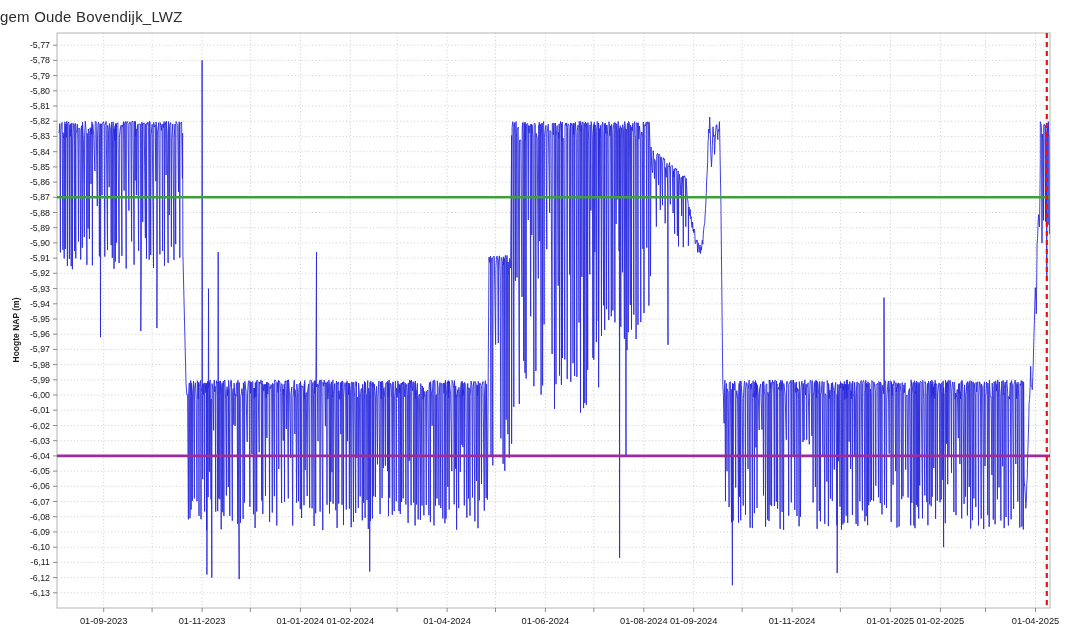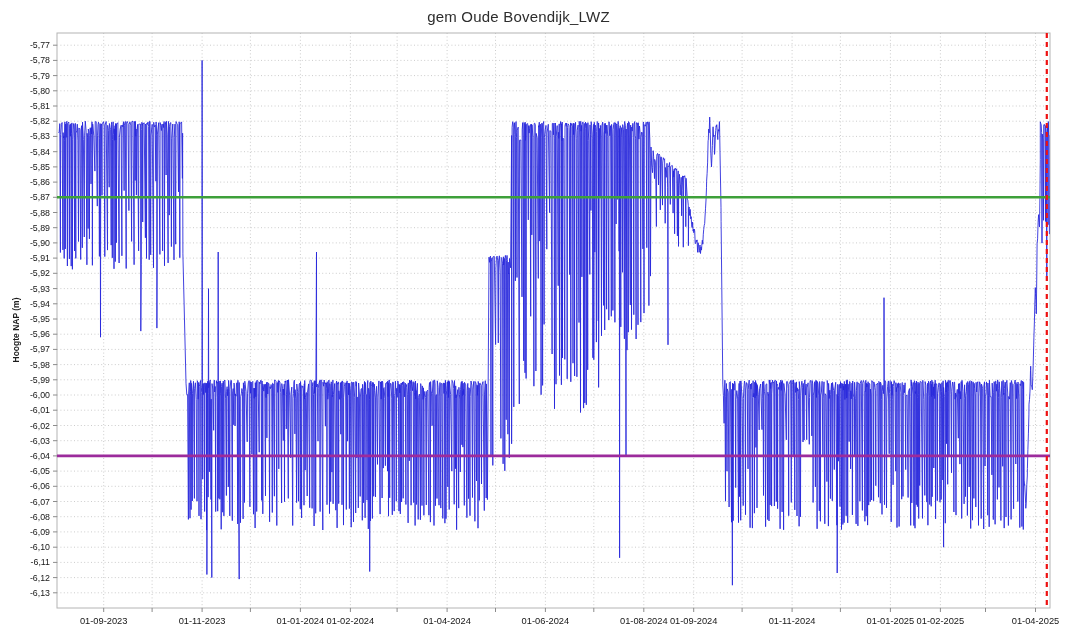--- a/index.html
+++ b/index.html
@@ -1,19 +1,19 @@
 <!DOCTYPE html>
 <html><head>
 <meta charset="utf-8">
 <style>
   html,body{margin:0;padding:0;background:#ffffff;}
   body{width:1067px;height:637px;overflow:hidden;font-family:"Liberation Sans",sans-serif;}
   .figure{position:relative;width:1067px;height:637px;background:#fff;}
   .chart-title{
-    position:absolute;top:8px;left:0;width:1037px;text-align:center;
+    position:absolute;top:8px;left:0;width:1037px;text-align:left;
     font-size:15px;color:#2d2d2d;letter-spacing:0.2px;
   }
   .y-axis-title{
     position:absolute;left:16px;top:330px;transform:translate(-50%,-50%) rotate(-90deg);
     white-space:nowrap;font-size:8.5px;font-weight:bold;color:#1c1c1c;
   }
   svg{position:absolute;left:0;top:0;}
   text{font-family:"Liberation Sans",sans-serif;}
 </style>
 </head>

